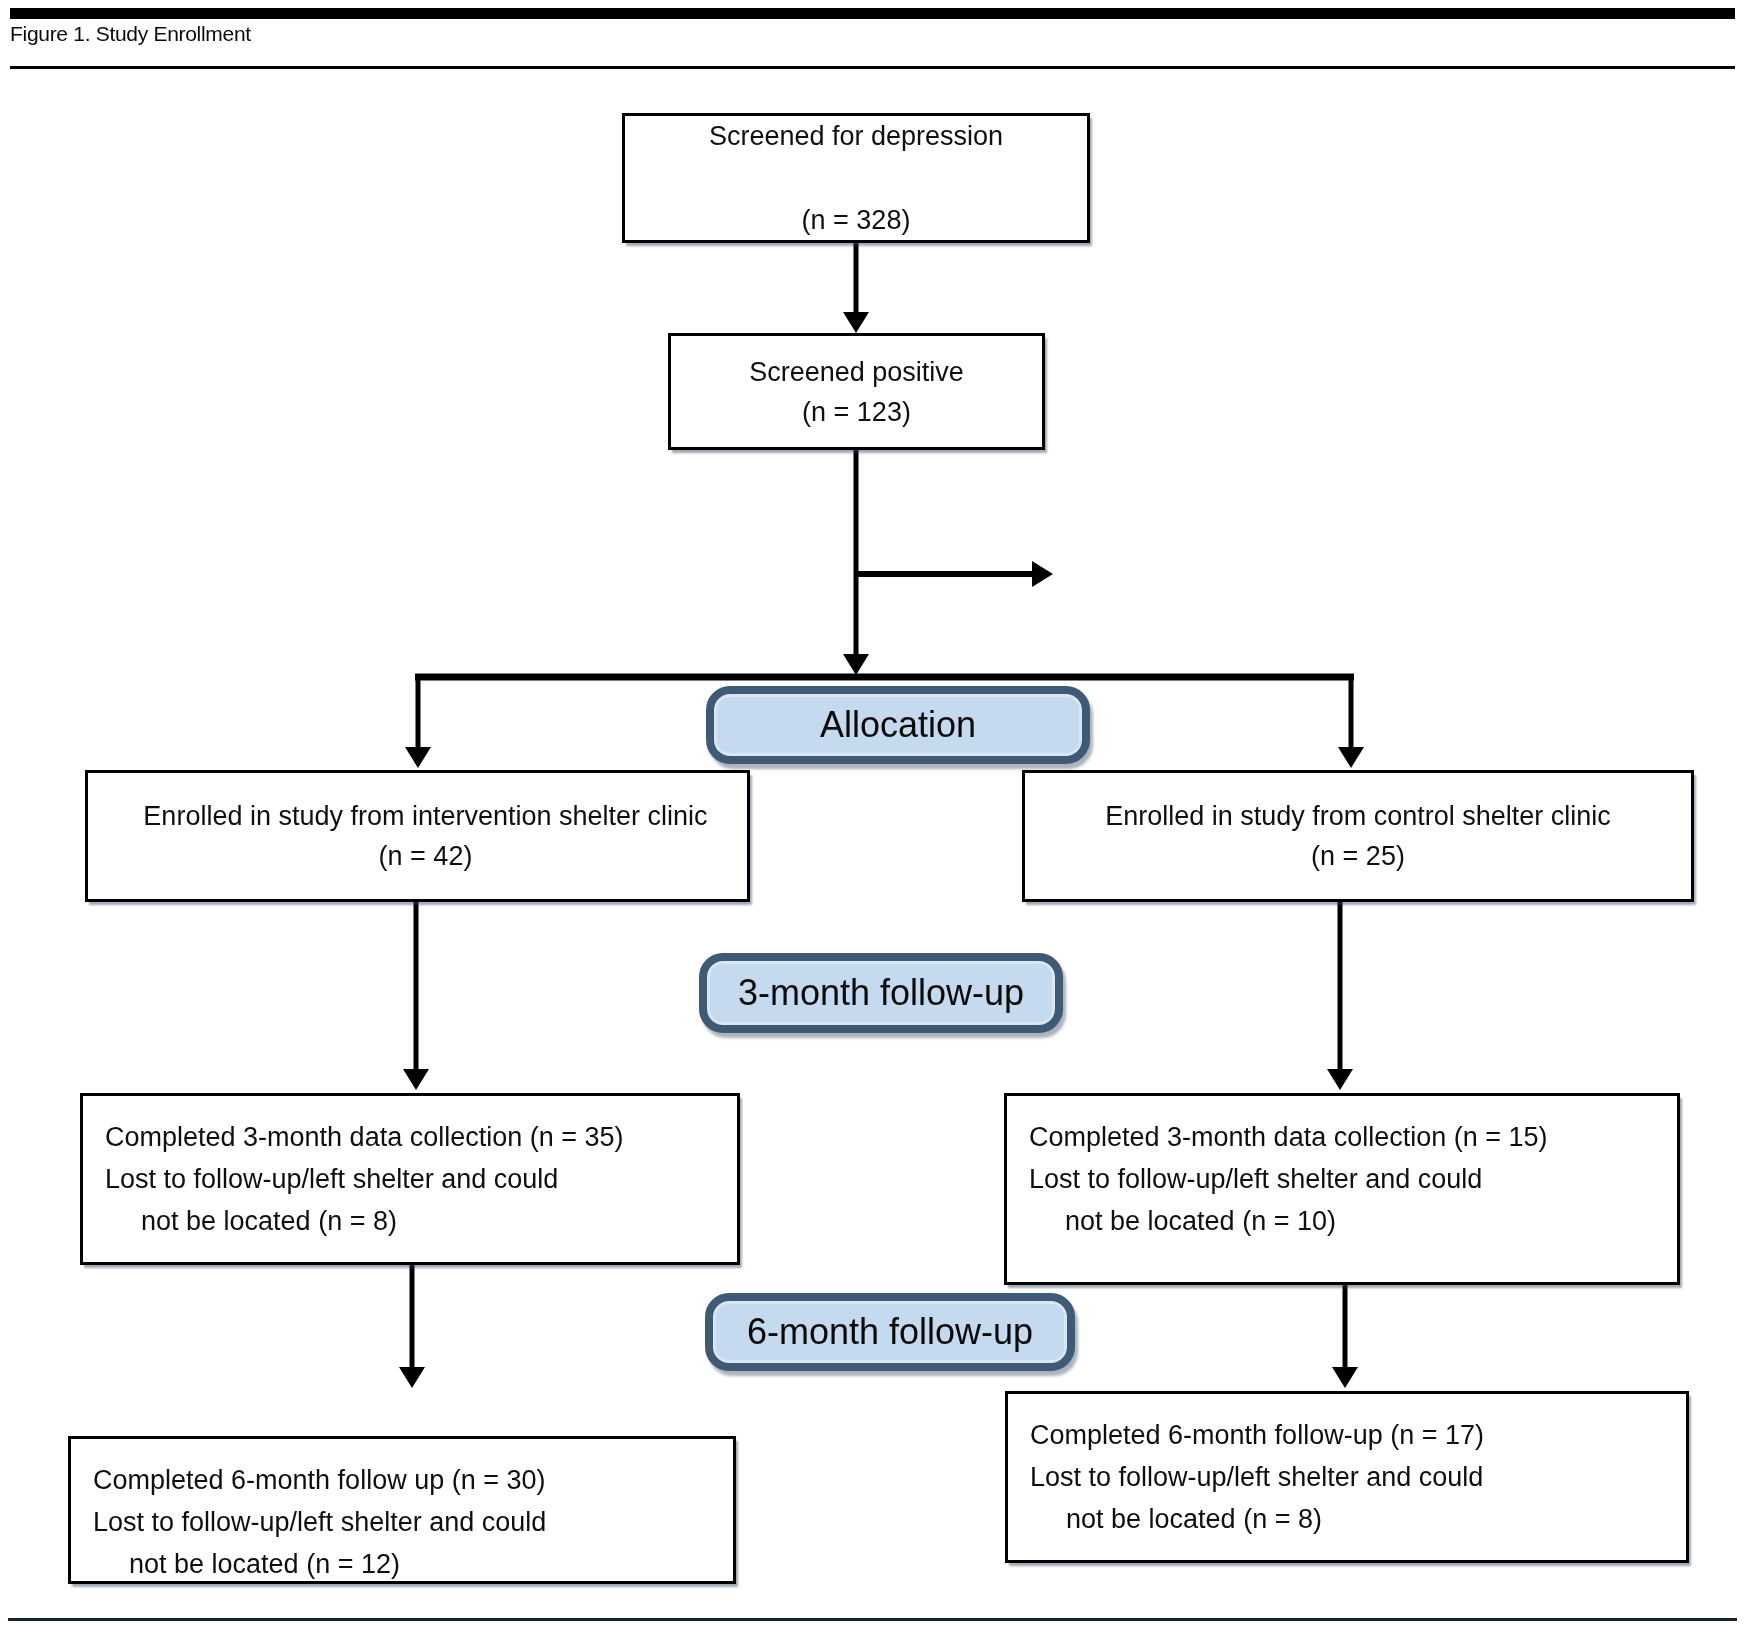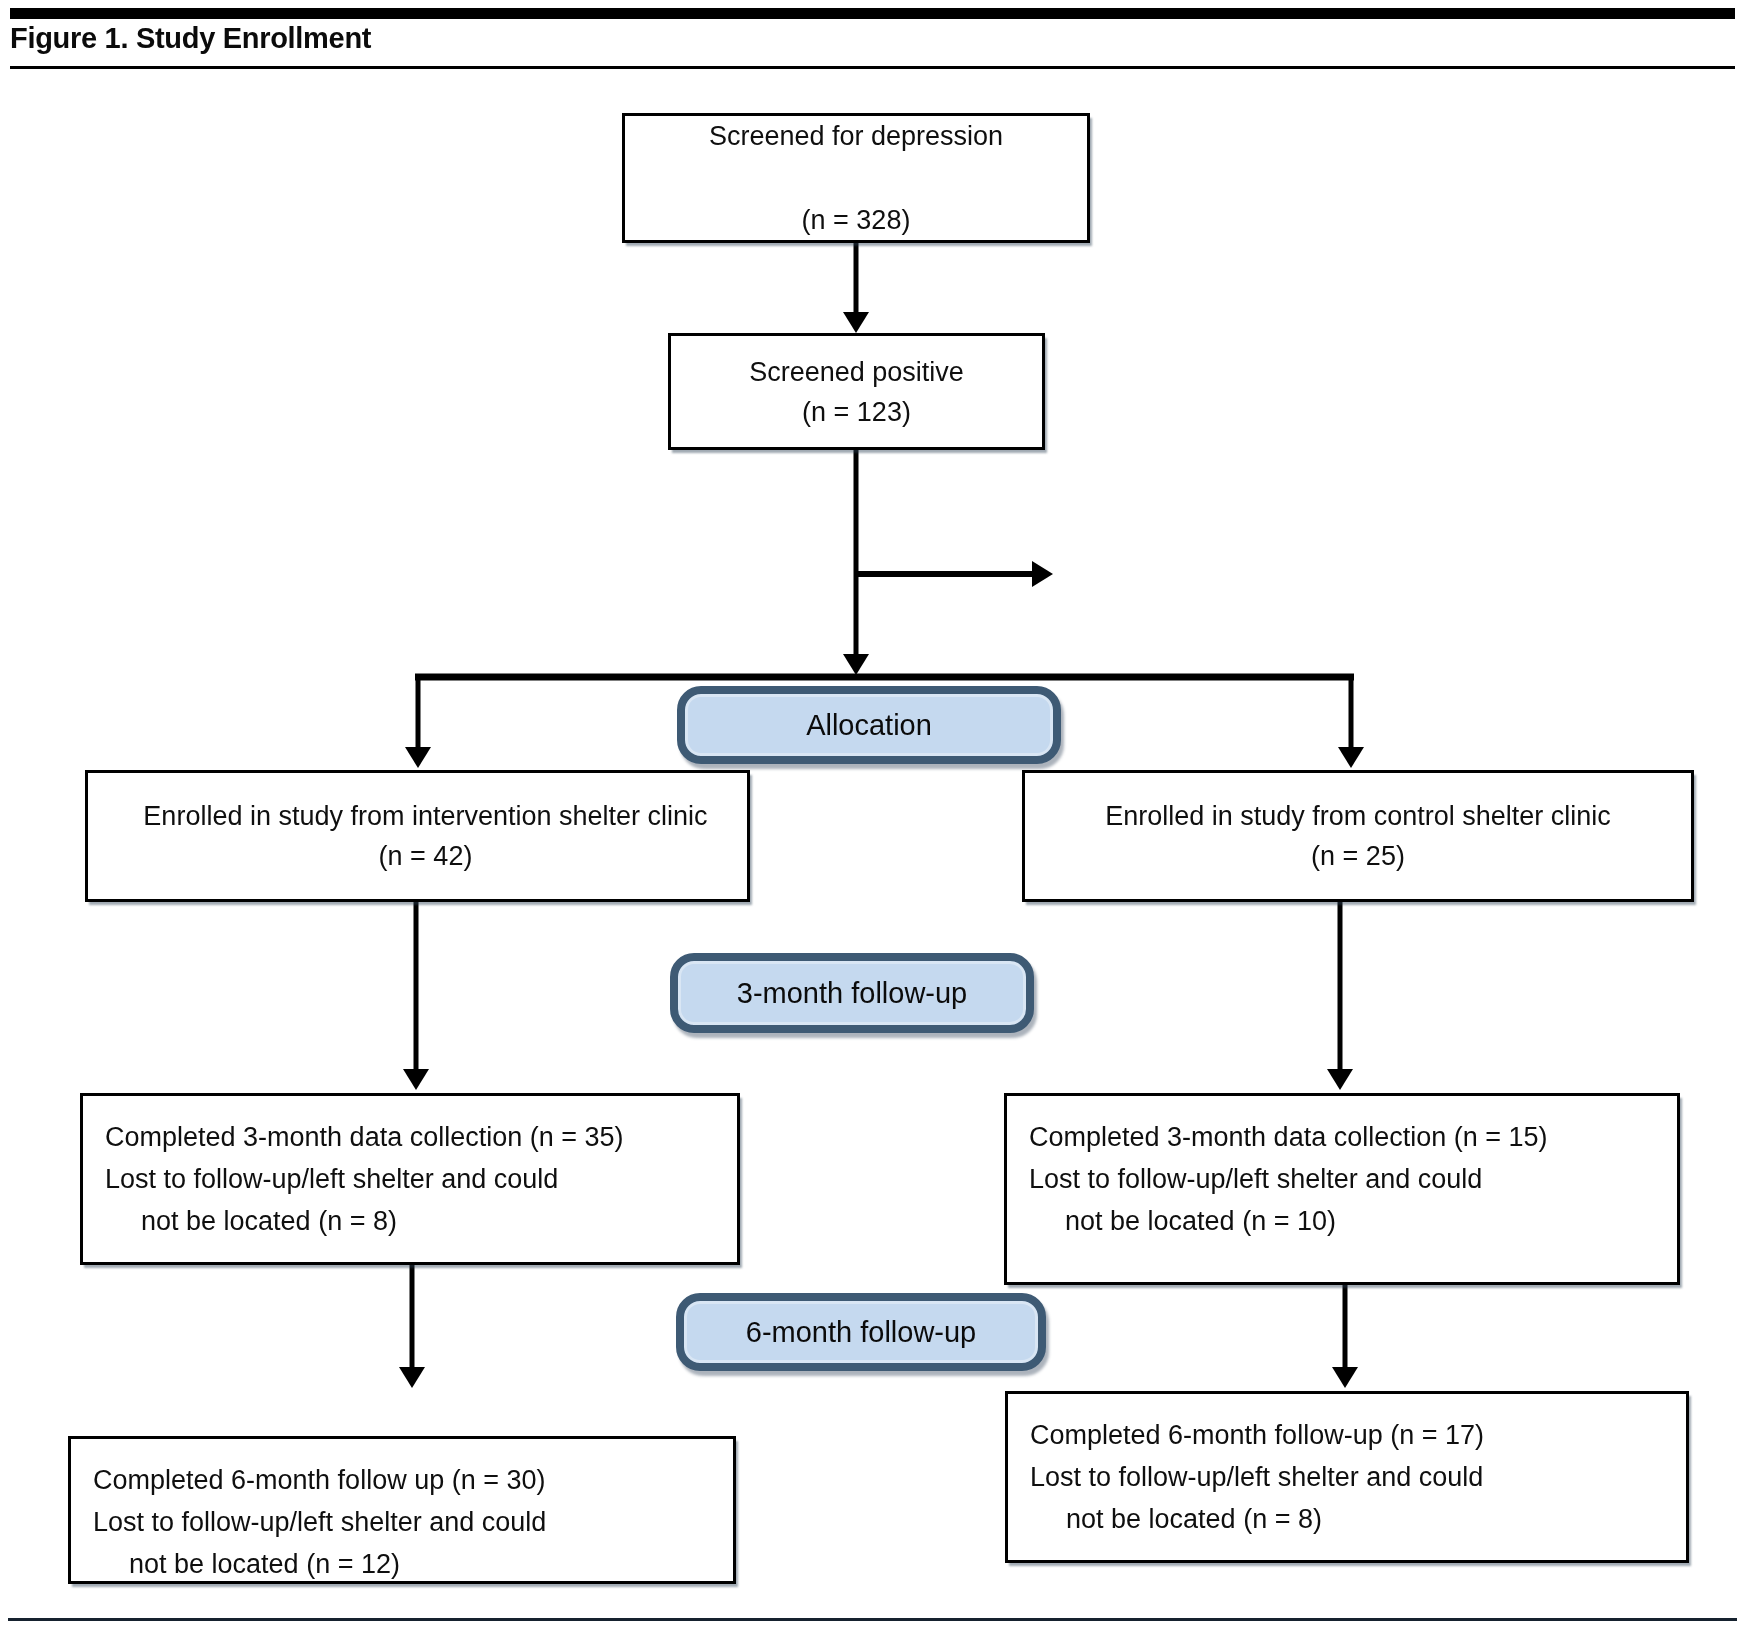--- a/index.html
+++ b/index.html
@@ -5,42 +5,43 @@
   html,body{margin:0;padding:0;background:#ffffff;}
   #canvas{
     position:relative;width:1745px;height:1627px;background:#ffffff;
     font-family:"Liberation Sans",sans-serif;color:#0f0f0f;overflow:hidden;
   }
   .rule{position:absolute;background:#000;}
   #top-bar{left:10px;top:8px;width:1725px;height:11px;}
   #title-rule{left:10px;top:66px;width:1725px;height:3px;}
   #bottom-rule{left:8px;top:1618px;width:1729px;height:3px;background:#16222f;}
   #page-title{
-    position:absolute;left:10px;top:22px;font-size:29px;font-weight:bold;
+    position:absolute;left:10px;top:22px;font-size:21px;font-weight:normal;
     letter-spacing:-0.3px;color:#0b0b0b;
   }
   .node{
     position:absolute;background:#fff;border:3px solid #000;box-sizing:border-box;
     box-shadow:3px 4px 2px -1px rgba(47,66,87,.45);
   }
   .center-node{
     display:flex;flex-direction:column;align-items:center;justify-content:center;
     text-align:center;font-size:27px;line-height:40px;
   }
   .left-node{font-size:27px;line-height:42px;padding:20px 22px 4px 22px;text-align:left;}
   #box-excluded{line-height:40px;padding:8px 20px 0 20px;}
   .indent{text-indent:36px;}
   .stage{
     position:absolute;box-sizing:border-box;
     background:var(--stage-fill,#c5d9ef);
     border:8px solid var(--stage-border,#3e5a74);
     border-radius:24px;
     display:flex;align-items:center;justify-content:center;
-    font-size:29px;color:#0b0b0b;
+    font-size:36px;color:#0b0b0b;
     box-shadow:3px 5px 3px rgba(47,66,87,.40), inset 0 0 0 3px rgba(255,255,255,.35);
+    margin-left:29px;
   }
   #box-screened{left:622px;top:113px;width:468px;height:130px;gap:44px;}
   #box-positive{left:668px;top:333px;width:377px;height:117px;}
   #box-excluded{left:1055px;top:471px;width:577px;height:180px;}
   #pill-allocation{left:677px;top:686px;width:384px;height:78px;}
   #box-enroll-int{left:85px;top:770px;width:665px;height:132px;padding-left:16px;}
   #box-enroll-ctl{left:1022px;top:770px;width:672px;height:132px;}
   #pill-f3{left:670px;top:953px;width:364px;height:80px;}
   #box-m3-int{left:80px;top:1093px;width:660px;height:172px;}
   #box-m3-ctl{left:1004px;top:1093px;width:676px;height:192px;}

